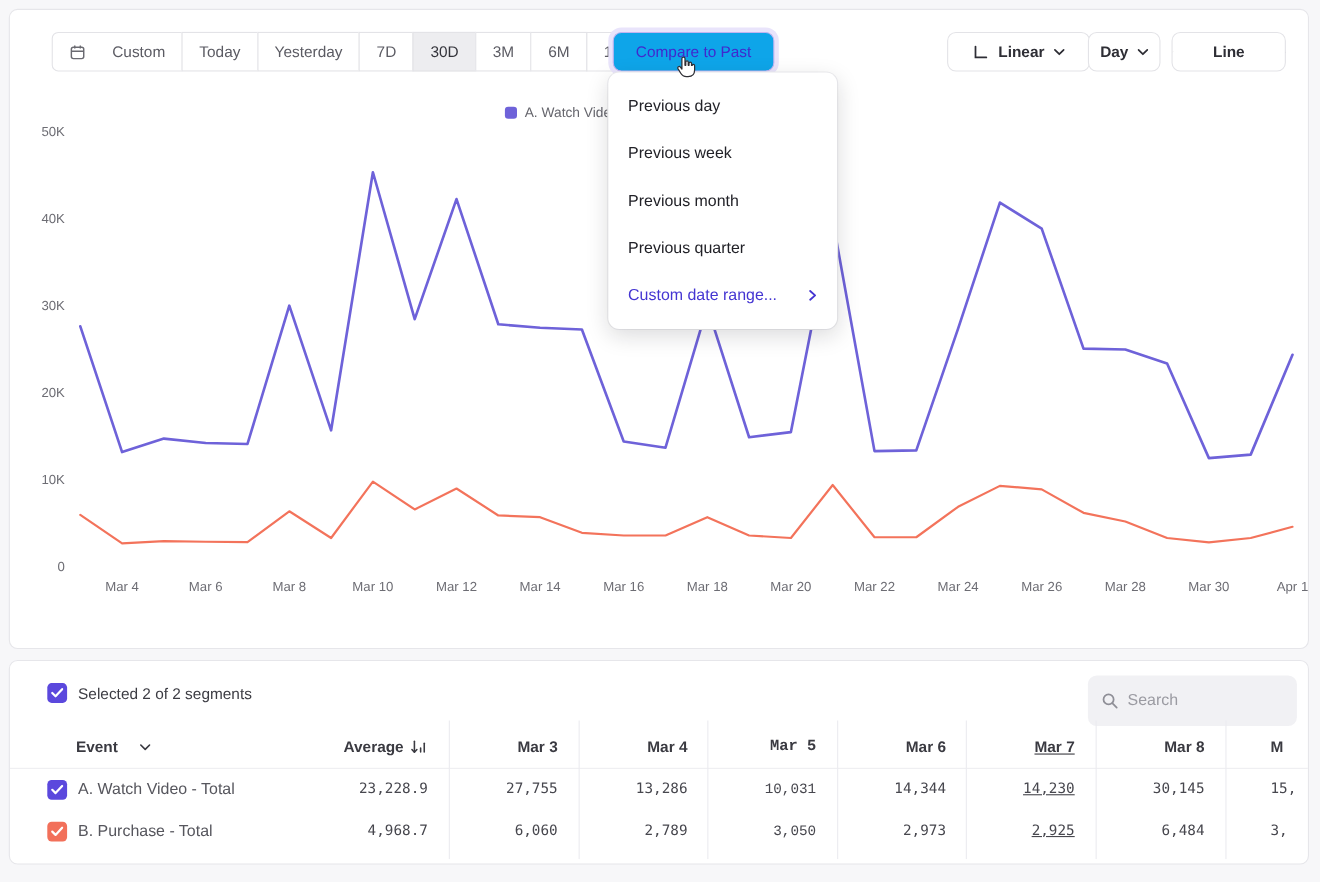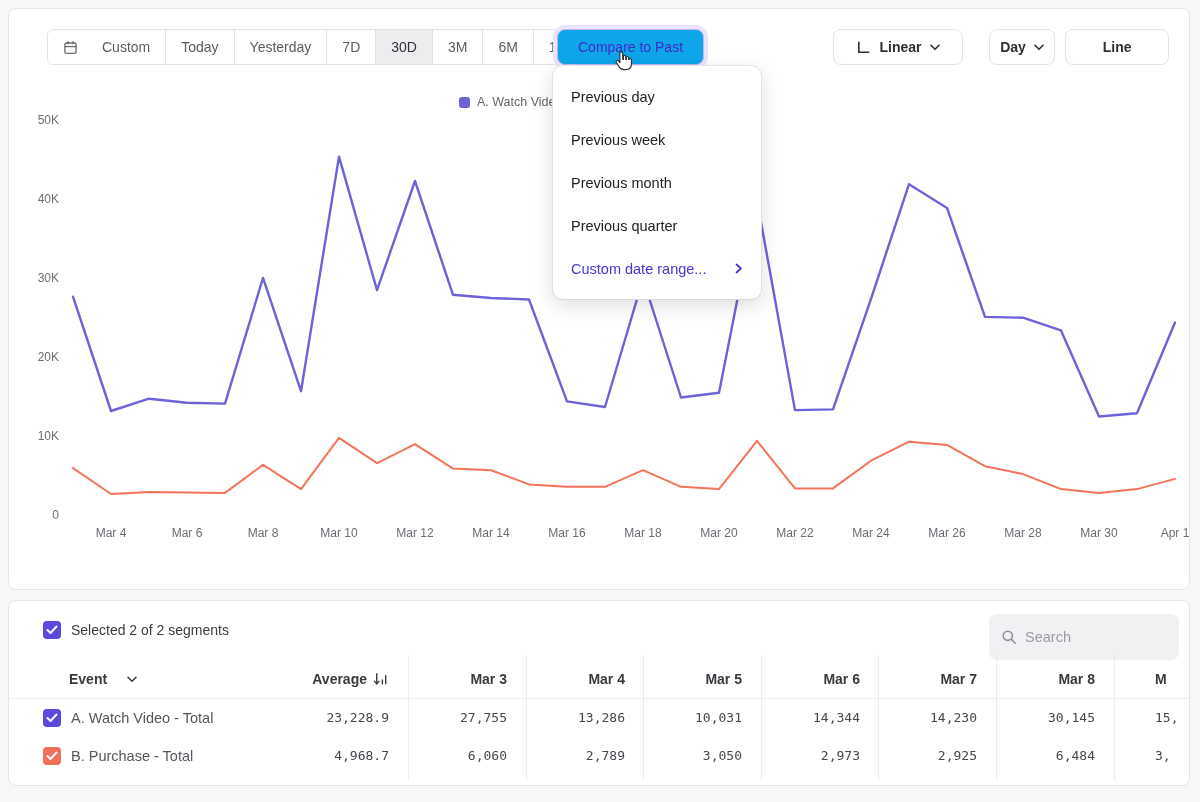--- a/index.html
+++ b/index.html
@@ -14,21 +14,21 @@
              font-size:14px; color:#5b5b63; display:flex; align-items:center; gap:24px; cursor:pointer; white-space:nowrap; font-family:inherit;}
   .seg-btn:first-child { border-radius:6px 0 0 6px; margin-left:0; }
   .seg-btn:last-child { border-radius:0 6px 6px 0; }
   .seg-btn.active { background:#ededf0; color:#33333a; font-weight:500; }
   .compare-btn { position:absolute; left:548px; top:20px; height:36px; padding:0 20px; z-index:2;
                  background:#0ea5e9; color:#4029ce; border:1px solid #c2b4f1; border-radius:8px;
                  box-shadow:0 0 0 4px #e9e4fb; font-size:14px; cursor:pointer; font-family:Liberation Sans, sans-serif;}
   .ctl-btn { position:absolute; top:20px; height:36px; background:#fff; border:1px solid #e3e3e7; border-radius:8px;
              display:flex; align-items:center; justify-content:center; gap:8px; font-size:14px; font-weight:600;
              color:#2e2e35; cursor:pointer; z-index:2; font-family:inherit;}
-  #btn-linear { left:824px; width:130px; }
+  #btn-linear { left:852px; width:130px; }
   #btn-day    { left:980px; width:66px; }
   #btn-line   { left:1056px; width:104px;gap:36px; }
 
   
   .legend { position:absolute; left:450px; top:86px; display:flex; align-items:center; gap:7px; z-index:1;
             font-size:12.5px; color:#66666d; }
   .legend .swatch { width:11px; height:11px; border-radius:3px; background:#6e62d9; display:inline-block; }
 
   
   #chart-area { position:absolute; left:0; top:0; width:1182px; height:582px; pointer-events:none; z-index:1; }
@@ -57,23 +57,23 @@
 
   .th { position:absolute; top:58px; height:40px; line-height:40px; font-size:14px; font-weight:700; color:#3a3a41; }
   .trow { position:absolute; left:0; width:1182px; height:38px; }
   #row-a { top:98px; } #row-b { top:136px; }
   .trow .cb { top:10px; left:34px; }
   .row-label { position:absolute; left:62px; top:0; height:38px; line-height:38px; font-size:14.5px; color:#56565d; }
   .num { position:absolute; top:0; height:38px; line-height:38px; font-family:"DejaVu Sans Mono",monospace; font-size:13px; color:#47474e; text-align:right; }
   .c1 { left:280px; width:100px; text-align:right; }
   .c2 { left:398px; width:100px; text-align:right; }
   .c3 { left:516px; width:100px; text-align:right; }
-  .c4 { left:633px; width:100px; text-align:right; }
+  .c4 { left:633px; width:100px; text-align:right;font-family:Liberation Mono, monospace; }
   .c5 { left:751px; width:100px; text-align:right; }
-  .c6 { left:868px; width:100px; text-align:right; }
+  .c6 { left:868px; width:100px; text-align:right;text-decoration:underline; }
   .c7 { left:986px; width:100px; text-align:right; }
   .c8 { left:1146px; width:60px; text-align:left; }
   .th.c0 { left:60px; width:210px; display:flex; align-items:center; gap:20px; }
   .th.c1 { display:flex; align-items:center; justify-content:flex-end; gap:5px; }
   .hline { position:absolute; left:0; top:97px; width:1182px; height:1px; background:#eeeef1; }
   .vline { position:absolute; top:54px; width:1px; height:126px; background:#ececf0; }
 </style>
 </head>
 <body>
 

